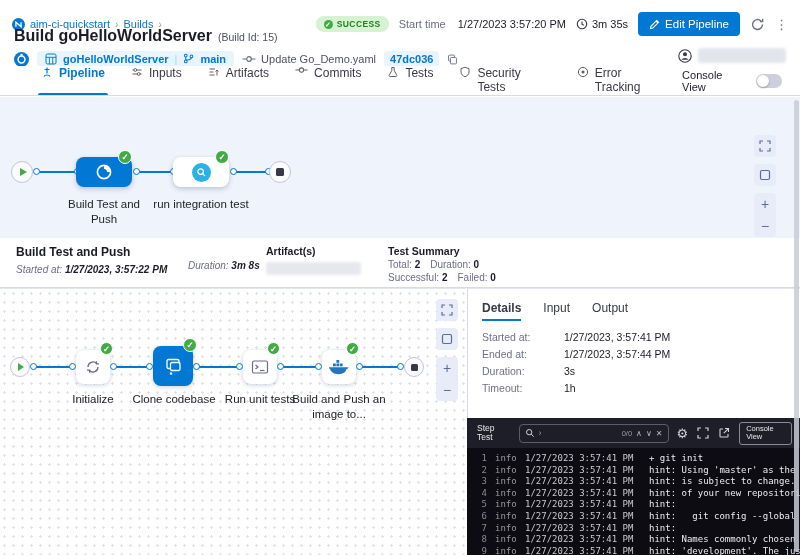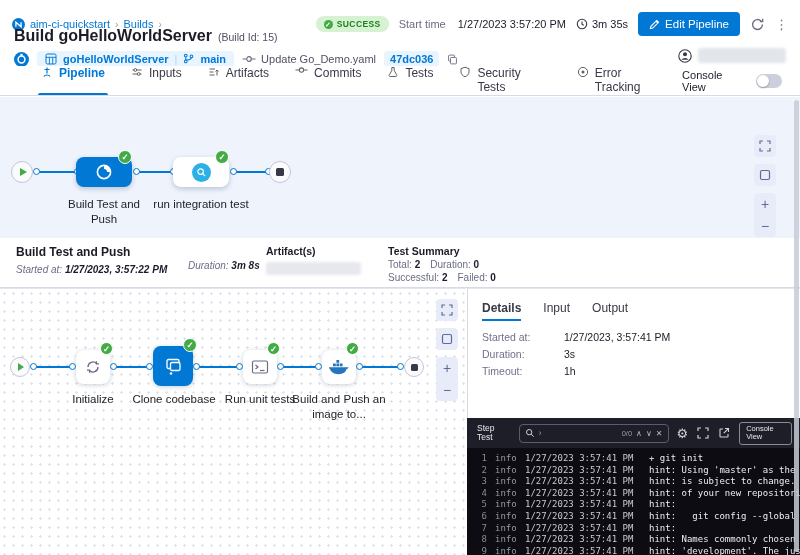--- a/index.html
+++ b/index.html
@@ -472,20 +472,24 @@
       <span class="rp-tab active">Details</span>
       <span class="rp-tab">Input</span>
       <span class="rp-tab">Output</span>
     </div>
     <div class="rp-fields">
       <div class="fld">
           <span class="fld-l">Started at:</span>
           <span class="fld-v">1/27/2023, 3:57:41 PM</span>
         </div>
       <div class="fld">
+          <span class="fld-l">Ended at:</span>
+          <span class="fld-v">1/27/2023, 3:57:44 PM</span>
+        </div>
+      <div class="fld">
           <span class="fld-l">Duration:</span>
           <span class="fld-v">3s</span>
         </div>
       <div class="fld">
           <span class="fld-l">Timeout:</span>
           <span class="fld-v">1h</span>
         </div>
     </div>
   </div>
 

